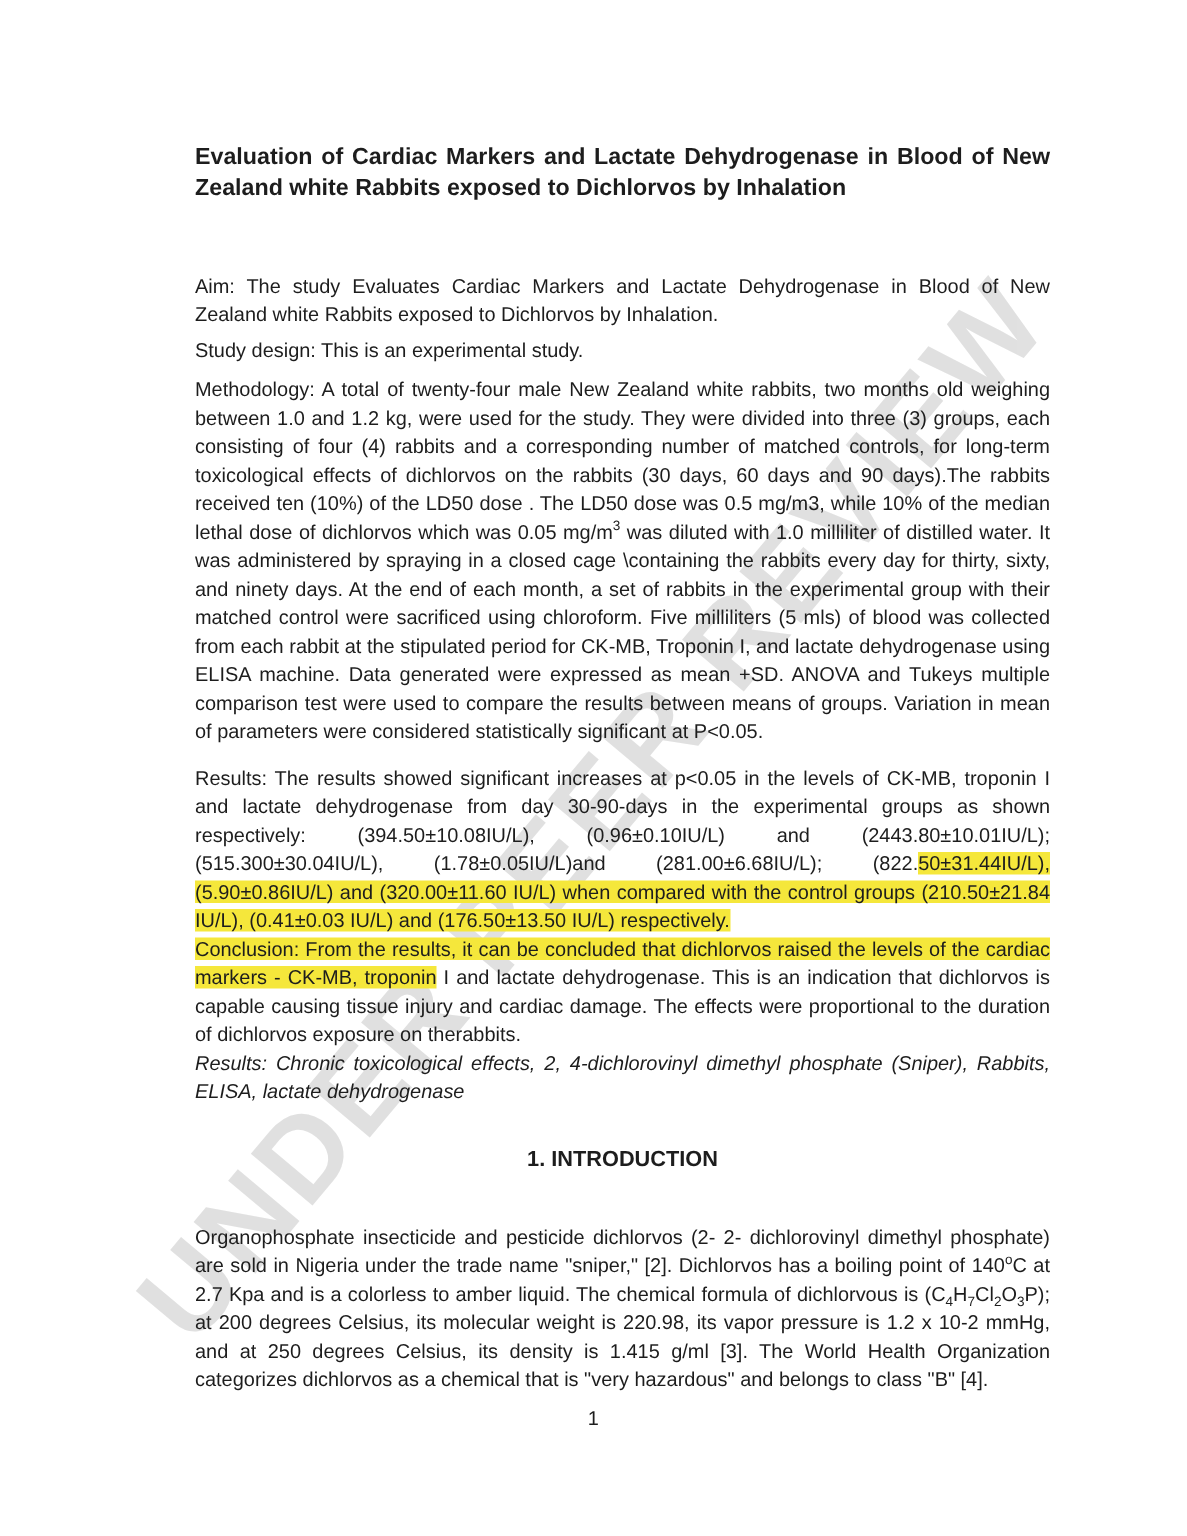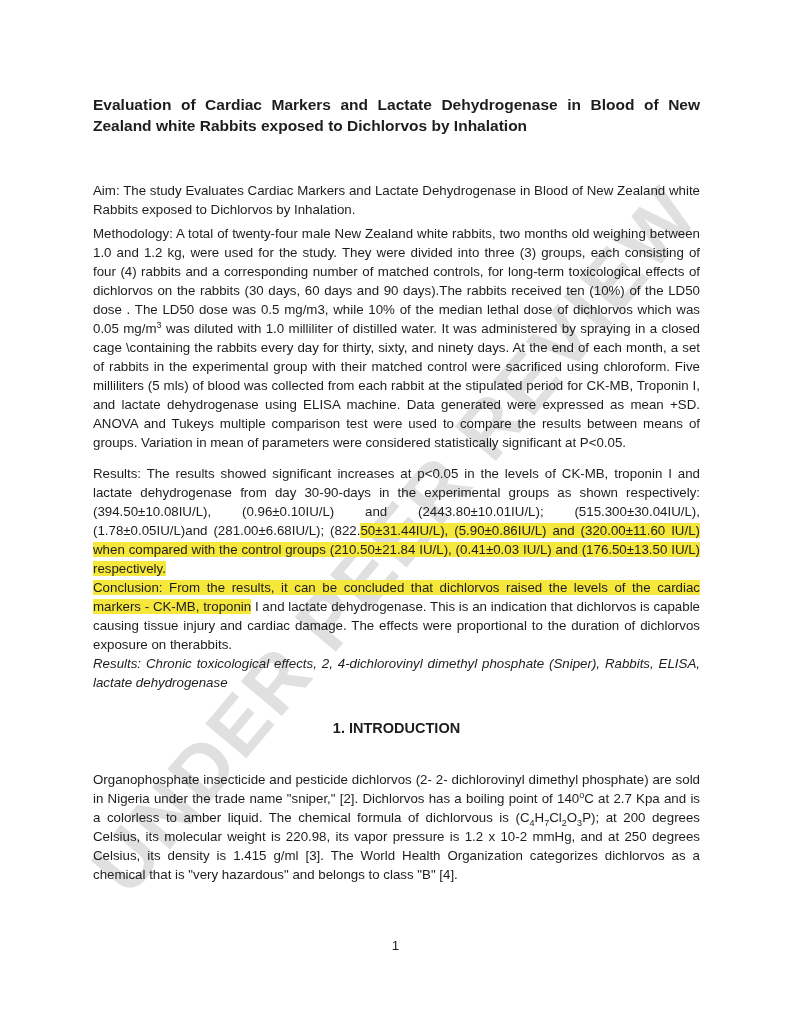--- a/index.html
+++ b/index.html
@@ -20,20 +20,21 @@
     letter-spacing:3px;
     white-space:nowrap;
     opacity:0.55;
     z-index:0;
     user-select:none;
   }
   .content{
     position:relative;
     z-index:1;
     padding:94px 91px 0 93px;
+    margin-left:37px;
   }
   .title{
     font-size:15.5px;
     font-weight:bold;
     line-height:21px;
     text-align:justify;
     margin:0 0 45px 0;
   }
   p{
     font-size:13.3px;
@@ -76,20 +77,21 @@
 
   <div class="watermark" style="color: rgb(200, 200, 200);">UNDER PEER REVIEW</div>
 
   <main class="content">
 
     <h1 class="title">Evaluation of Cardiac Markers and Lactate Dehydrogenase in Blood of New Zealand white Rabbits exposed to Dichlorvos by Inhalation</h1>
 
 
     <p class="aim"><span class="b">Aim: </span><span>The study Evaluates Cardiac Markers and Lactate Dehydrogenase in Blood of New Zealand white Rabbits exposed to Dichlorvos by Inhalation.</span></p>
 
+    <p class="study-design"><span class="b">Study design: </span><span> This is an experimental study.</span></p>
 
     <p class="methodology"><span class="b">Methodology: </span><span>A total of twenty-four male New Zealand white rabbits, two months old weighing between 1.0 and 1.2 kg, were used for the study. They were divided into three (3) groups, each consisting of four (4) rabbits and a corresponding number of matched controls, for long-term toxicological effects of dichlorvos on the rabbits (30 days, 60 days and 90 days).The rabbits received ten (10%) of the LD50 dose . The LD50 dose was 0.5 mg/m3, while 10% of the median lethal dose of dichlorvos which was 0.05 mg/m</span><sup>3</sup><span> was diluted with 1.0 milliliter of distilled water. It was administered by spraying in a closed cage \containing the rabbits every day for thirty, sixty, and ninety days. At the end of each month, a set of rabbits in the experimental group with their matched control were sacrificed using chloroform. Five milliliters (5 mls) of blood was collected from each rabbit at the stipulated period for CK-MB, Troponin I, and lactate dehydrogenase using ELISA machine. Data generated were expressed as mean +SD. ANOVA and Tukeys multiple comparison test were used to compare the results between means of groups. Variation in mean of parameters were considered statistically significant at P&lt;0.05.</span></p>
 
     <p class="results"><span class="b">Results: </span><span>The results showed significant increases at p&lt;0.05 in the levels of CK-MB, troponin I and lactate dehydrogenase from day 30-90-days in the experimental groups as shown respectively: (394.50±10.08IU/L), (0.96±0.10IU/L) and (2443.80±10.01IU/L); (515.300±30.04IU/L), (1.78±0.05IU/L)and (281.00±6.68IU/L); (822.</span><span class="hl">50±31.44IU/L), (5.90±0.86IU/L) and (320.00±11.60 IU/L) when compared with the control groups (210.50±21.84 IU/L), (0.41±0.03 IU/L) and (176.50±13.50 IU/L) respectively.</span></p>
 
     <p class="conclusion"><span class="b hl">Conclusion: </span><span class="hl">From the results, it can be concluded that dichlorvos raised the levels of the cardiac markers - CK-MB, troponin</span><span> I and lactate dehydrogenase. This is an indication that dichlorvos is capable causing tissue injury and cardiac damage. The effects were proportional to the duration of dichlorvos exposure on therabbits.</span></p>
 
     <p class="keywords"><span class="b i">Results</span><span class="i">: Chronic toxicological effects, 2, 4-dichlorovinyl dimethyl phosphate (Sniper), Rabbits, ELISA, lactate dehydrogenase</span></p>
 
     <h2 class="intro-heading">1. INTRODUCTION</h2>

